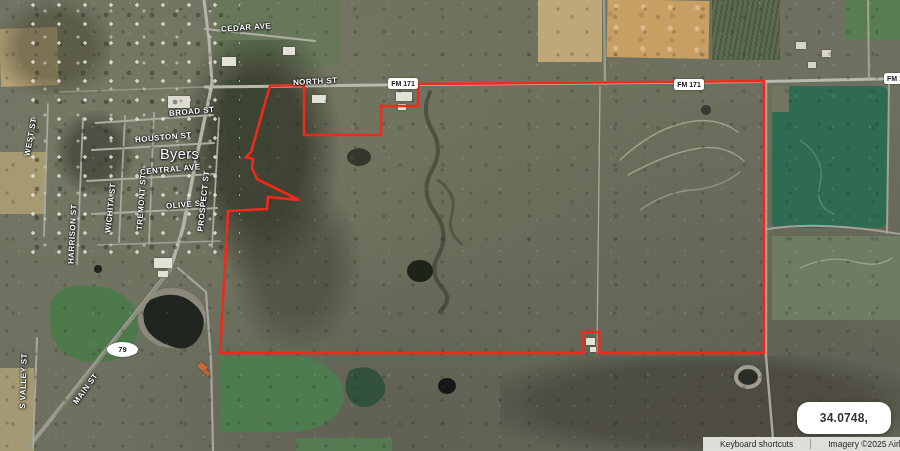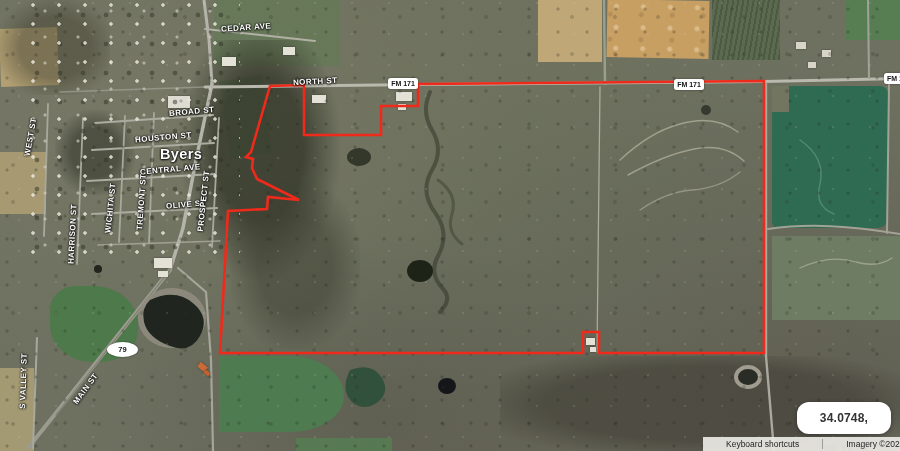--- a/index.html
+++ b/index.html
@@ -29,34 +29,34 @@
       radial-gradient(circle at 9px 15px, rgba(48,52,40,.5) 2px, transparent 2.7px);
     background-size:26px 19px,33px 26px,23px 29px;}
   .field{position:absolute;}
   .blob{position:absolute;pointer-events:none;}
   .bldg{position:absolute;background:#e4e2d6;box-shadow:0 0 2px rgba(0,0,0,.45);}
   
   .lbl{position:absolute;font-weight:700;font-size:8px;line-height:1;color:#fff;
        letter-spacing:.45px;white-space:nowrap;
        text-shadow:0 0 2px rgba(0,0,0,.95),0 0 2px rgba(0,0,0,.85),0 1px 2px rgba(0,0,0,.8);}
   .vert{transform-origin:center center;}
-  .town{font-size:14.5px;font-weight:700;letter-spacing:.4px;text-align:center;}
+  .town{font-size:14.5px;font-weight:400;letter-spacing:.4px;text-align:center;}
   .shield{position:absolute;background:#fff;border-radius:2.5px;color:#161616;
           font-weight:700;font-size:7px;line-height:11px;text-align:center;
           box-shadow:0 0 2px rgba(0,0,0,.55);}
   .shield.circle{border-radius:50%;width:31px;height:15px;font-size:7.5px;line-height:15px;}
   
   .coords-badge{position:absolute;left:797px;top:402px;width:94px;height:32px;
       background:#fff;border-radius:12px;box-shadow:0 1px 4px rgba(0,0,0,.35);
       color:#333;font-weight:700;font-size:12px;line-height:32px;text-align:center;
       letter-spacing:.2px;}
   .attrib{position:absolute;left:703px;top:437px;width:197px;height:14px;
       background:rgba(235,233,229,.92);display:flex;align-items:center;
       font-size:8.5px;color:#1f1f1f;white-space:nowrap;overflow:hidden;}
-  .attrib .seg{padding:0 23px;text-align:center;}
+  .attrib .seg{padding:0 17px;text-align:center;}
   .attrib .div{width:1px;height:10px;background:#9f9f9a;flex:0 0 auto;}
 </style>
 </head>
 <body>
 
 <div id="screen">
 
   <div class="abs base"></div>
 
   <div class="field" style="left:214px;top:0;width:126px;height:66px;background:rgba(100,122,87,.75);"></div>

